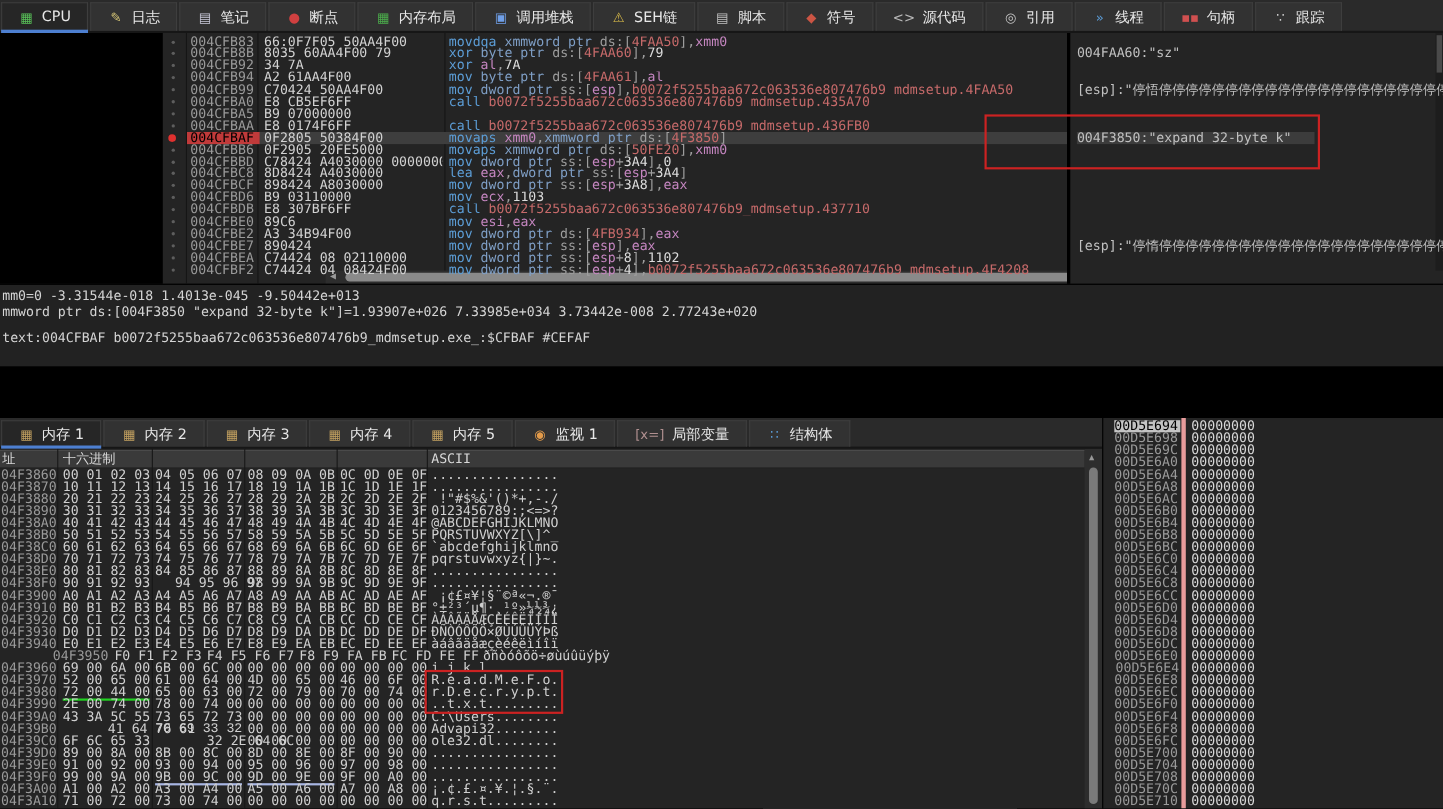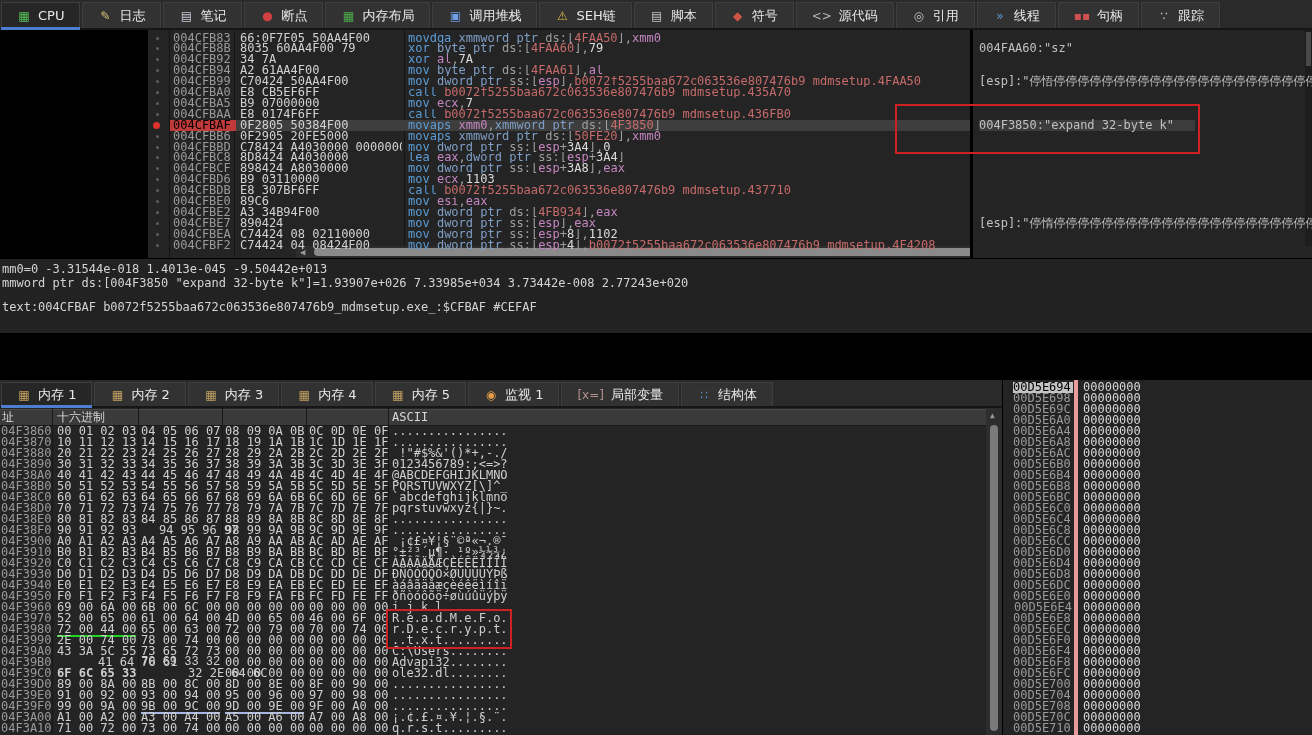--- a/index.html
+++ b/index.html
@@ -145,21 +145,21 @@
     <div class="hscroll">
       <div class="arrow">◀</div>
       <div class="thumb"></div>
     </div>
   <div class="drow" style="top: 2.5px;"><div class="d-dot"></div><div class="d-addr">004CFB83</div><div class="d-bytes">66:0F7F05 <span class="rudl">50AA4F00</span></div><div class="d-instr"><span style="color:#5c9dd6">movdqa</span> <span style="color:#7f9fc6">xmmword</span> <span style="color:#7f9fc6">ptr</span> <span style="color:#9e9e9e">ds</span><span style="color:#9e9e9e">:</span><span style="color:#9e9e9e">[</span><span style="color:#c66a6a">4FAA50</span><span style="color:#9e9e9e">]</span><span style="color:#9e9e9e">,</span><span style="color:#c586c0">xmm0</span></div></div>
       <div class="drow" style="top: 13.4px;"><div class="d-dot"></div><div class="d-addr">004CFB8B</div><div class="d-bytes">8035 <span class="rudl">60AA4F00</span> 79</div><div class="d-instr"><span style="color:#5c9dd6">xor</span> <span style="color:#7f9fc6">byte</span> <span style="color:#7f9fc6">ptr</span> <span style="color:#9e9e9e">ds</span><span style="color:#9e9e9e">:</span><span style="color:#9e9e9e">[</span><span style="color:#c66a6a">4FAA60</span><span style="color:#9e9e9e">]</span><span style="color:#9e9e9e">,</span><span style="color:#dcdcdc">79</span></div></div>
       <div class="drow" style="top: 24.3px;"><div class="d-dot"></div><div class="d-addr">004CFB92</div><div class="d-bytes">34 7A</div><div class="d-instr"><span style="color:#5c9dd6">xor</span> <span style="color:#c586c0">al</span><span style="color:#9e9e9e">,</span><span style="color:#dcdcdc">7A</span></div></div>
       <div class="drow" style="top: 35.2px;"><div class="d-dot"></div><div class="d-addr">004CFB94</div><div class="d-bytes">A2 <span class="rudl">61AA4F00</span></div><div class="d-instr"><span style="color:#5c9dd6">mov</span> <span style="color:#7f9fc6">byte</span> <span style="color:#7f9fc6">ptr</span> <span style="color:#9e9e9e">ds</span><span style="color:#9e9e9e">:</span><span style="color:#9e9e9e">[</span><span style="color:#c66a6a">4FAA61</span><span style="color:#9e9e9e">]</span><span style="color:#9e9e9e">,</span><span style="color:#c586c0">al</span></div></div>
       <div class="drow" style="top: 46.1px;"><div class="d-dot"></div><div class="d-addr">004CFB99</div><div class="d-bytes">C70424 <span class="rudl">50AA4F00</span></div><div class="d-instr"><span style="color:#5c9dd6">mov</span> <span style="color:#7f9fc6">dword</span> <span style="color:#7f9fc6">ptr</span> <span style="color:#9e9e9e">ss</span><span style="color:#9e9e9e">:</span><span style="color:#9e9e9e">[</span><span style="color:#c586c0">esp</span><span style="color:#9e9e9e">]</span><span style="color:#9e9e9e">,</span><span style="color:#c66a6a">b0072f5255baa672c063536e807476b9_mdmsetup.4FAA50</span></div></div>
       <div class="drow" style="top: 57px;"><div class="d-dot"></div><div class="d-addr">004CFBA0</div><div class="d-bytes">E8 CB5EF6FF</div><div class="d-instr"><span style="color:#5c9dd6">call</span> <span style="color:#c66a6a">b0072f5255baa672c063536e807476b9_mdmsetup.435A70</span></div></div>
-      <div class="drow" style="top: 67.9px;"><div class="d-dot"></div><div class="d-addr">004CFBA5</div><div class="d-bytes">B9 07000000</div><div class="d-instr"><span style="color:#5c9dd6">mov</span> <span style="color:#c586c0">ecx</span><span style="color:#9e9e9e">,</span><span style="color:#dcdcdc">7</span></div></div>
+      <div class="drow" style="top: 67.9px;"><div class="d-dot"></div><div class="d-addr">004CFBA5</div><div class="d-bytes">B9 07000000</div></div>
       <div class="drow" style="top: 78.8px;"><div class="d-dot"></div><div class="d-addr">004CFBAA</div><div class="d-bytes">E8 0174F6FF</div><div class="d-instr"><span style="color:#5c9dd6">call</span> <span style="color:#c66a6a">b0072f5255baa672c063536e807476b9_mdmsetup.436FB0</span></div></div>
       <div class="drow" style="top: 89.7px;"><div class="d-band"></div><div class="d-bp"></div><div class="d-addr hl">004CFBAF</div><div class="d-bytes">0F2805 50384F00</div><div class="d-instr"><span style="color:#5c9dd6">movaps</span> <span style="color:#c586c0">xmm0</span><span style="color:#9e9e9e">,</span><span style="color:#7f9fc6">xmmword</span> <span style="color:#7f9fc6">ptr</span> <span style="color:#9e9e9e">ds</span><span style="color:#9e9e9e">:</span><span style="color:#9e9e9e">[</span><span style="color:#c66a6a">4F3850</span><span style="color:#9e9e9e">]</span></div></div>
       <div class="drow" style="top: 100.6px;"><div class="d-dot"></div><div class="d-addr">004CFBB6</div><div class="d-bytes">0F2905 <span class="rudl">20FE5000</span></div><div class="d-instr"><span style="color:#5c9dd6">movaps</span> <span style="color:#7f9fc6">xmmword</span> <span style="color:#7f9fc6">ptr</span> <span style="color:#9e9e9e">ds</span><span style="color:#9e9e9e">:</span><span style="color:#9e9e9e">[</span><span style="color:#c66a6a">50FE20</span><span style="color:#9e9e9e">]</span><span style="color:#9e9e9e">,</span><span style="color:#c586c0">xmm0</span></div></div>
       <div class="drow" style="top: 111.5px;"><div class="d-dot"></div><div class="d-addr">004CFBBD</div><div class="d-bytes">C78424 A4030000 00000000</div><div class="d-instr"><span style="color:#5c9dd6">mov</span> <span style="color:#7f9fc6">dword</span> <span style="color:#7f9fc6">ptr</span> <span style="color:#9e9e9e">ss</span><span style="color:#9e9e9e">:</span><span style="color:#9e9e9e">[</span><span style="color:#c586c0">esp</span><span style="color:#9e9e9e">+</span><span style="color:#dcdcdc">3A4</span><span style="color:#9e9e9e">]</span><span style="color:#9e9e9e">,</span><span style="color:#dcdcdc">0</span></div></div>
       <div class="drow" style="top: 122.4px;"><div class="d-dot"></div><div class="d-addr">004CFBC8</div><div class="d-bytes">8D8424 A4030000</div><div class="d-instr"><span style="color:#5c9dd6">lea</span> <span style="color:#c586c0">eax</span><span style="color:#9e9e9e">,</span><span style="color:#7f9fc6">dword</span> <span style="color:#7f9fc6">ptr</span> <span style="color:#9e9e9e">ss</span><span style="color:#9e9e9e">:</span><span style="color:#9e9e9e">[</span><span style="color:#c586c0">esp</span><span style="color:#9e9e9e">+</span><span style="color:#dcdcdc">3A4</span><span style="color:#9e9e9e">]</span></div></div>
       <div class="drow" style="top: 133.3px;"><div class="d-dot"></div><div class="d-addr">004CFBCF</div><div class="d-bytes">898424 A8030000</div><div class="d-instr"><span style="color:#5c9dd6">mov</span> <span style="color:#7f9fc6">dword</span> <span style="color:#7f9fc6">ptr</span> <span style="color:#9e9e9e">ss</span><span style="color:#9e9e9e">:</span><span style="color:#9e9e9e">[</span><span style="color:#c586c0">esp</span><span style="color:#9e9e9e">+</span><span style="color:#dcdcdc">3A8</span><span style="color:#9e9e9e">]</span><span style="color:#9e9e9e">,</span><span style="color:#c586c0">eax</span></div></div>
       <div class="drow" style="top: 144.2px;"><div class="d-dot"></div><div class="d-addr">004CFBD6</div><div class="d-bytes">B9 03110000</div><div class="d-instr"><span style="color:#5c9dd6">mov</span> <span style="color:#c586c0">ecx</span><span style="color:#9e9e9e">,</span><span style="color:#dcdcdc">1103</span></div></div>
       <div class="drow" style="top: 155.1px;"><div class="d-dot"></div><div class="d-addr">004CFBDB</div><div class="d-bytes">E8 307BF6FF</div><div class="d-instr"><span style="color:#5c9dd6">call</span> <span style="color:#c66a6a">b0072f5255baa672c063536e807476b9_mdmsetup.437710</span></div></div>
       <div class="drow" style="top: 166px;"><div class="d-dot"></div><div class="d-addr">004CFBE0</div><div class="d-bytes">89C6</div><div class="d-instr"><span style="color:#5c9dd6">mov</span> <span style="color:#c586c0">esi</span><span style="color:#9e9e9e">,</span><span style="color:#c586c0">eax</span></div></div>
       <div class="drow" style="top: 176.9px;"><div class="d-dot"></div><div class="d-addr">004CFBE2</div><div class="d-bytes">A3 <span class="rudl">34B94F00</span></div><div class="d-instr"><span style="color:#5c9dd6">mov</span> <span style="color:#7f9fc6">dword</span> <span style="color:#7f9fc6">ptr</span> <span style="color:#9e9e9e">ds</span><span style="color:#9e9e9e">:</span><span style="color:#9e9e9e">[</span><span style="color:#c66a6a">4FB934</span><span style="color:#9e9e9e">]</span><span style="color:#9e9e9e">,</span><span style="color:#c586c0">eax</span></div></div>
@@ -244,28 +244,28 @@
     <div class="mrow" style="top: 73px;"><div class="m-addr">04F38B0</div><div class="m-g" style="left: 57px;">50 51 52 53</div><div class="m-g" style="left: 141px;">54 55 56 57</div><div class="m-g" style="left: 225px;">58 59 5A 5B</div><div class="m-g" style="left: 309px;">5C 5D 5E 5F</div><div class="m-ascii">PQRSTUVWXYZ[\]^_</div></div>
     <div class="mrow" style="top: 84px;"><div class="m-addr">04F38C0</div><div class="m-g" style="left: 57px;">60 61 62 63</div><div class="m-g" style="left: 141px;">64 65 66 67</div><div class="m-g" style="left: 225px;">68 69 6A 6B</div><div class="m-g" style="left: 309px;">6C 6D 6E 6F</div><div class="m-ascii">`abcdefghijklmno</div></div>
     <div class="mrow" style="top: 95px;"><div class="m-addr">04F38D0</div><div class="m-g" style="left: 57px;">70 71 72 73</div><div class="m-g" style="left: 141px;">74 75 76 77</div><div class="m-g" style="left: 225px;">78 79 7A 7B</div><div class="m-g" style="left: 309px;">7C 7D 7E 7F</div><div class="m-ascii">pqrstuvwxyz{|}~.</div></div>
     <div class="mrow" style="top: 106px;"><div class="m-addr">04F38E0</div><div class="m-g" style="left: 57px;">80 81 82 83</div><div class="m-g" style="left: 141px;">84 85 86 87</div><div class="m-g" style="left: 225px;">88 89 8A 8B</div><div class="m-g" style="left: 309px;">8C 8D 8E 8F</div><div class="m-ascii">................</div></div>
     <div class="mrow" style="top: 117px;"><div class="m-addr">04F38F0</div><div class="m-g" style="left: 57px;">90 91 92 93</div><div class="m-g" style="left: 141px; margin-left: 18px;">94 95 96 97</div><div class="m-g" style="left: 225px;">98 99 9A 9B</div><div class="m-g" style="left: 309px;">9C 9D 9E 9F</div><div class="m-ascii">................</div></div>
     <div class="mrow" style="top: 128px;"><div class="m-addr">04F3900</div><div class="m-g" style="left: 57px;">A0 A1 A2 A3</div><div class="m-g" style="left: 141px;">A4 A5 A6 A7</div><div class="m-g" style="left: 225px;">A8 A9 AA AB</div><div class="m-g" style="left: 309px;">AC AD AE AF</div><div class="m-ascii"> ¡¢£¤¥¦§¨©ª«¬.®¯</div></div>
     <div class="mrow" style="top: 139px;"><div class="m-addr">04F3910</div><div class="m-g" style="left: 57px;">B0 B1 B2 B3</div><div class="m-g" style="left: 141px;">B4 B5 B6 B7</div><div class="m-g" style="left: 225px;">B8 B9 BA BB</div><div class="m-g" style="left: 309px;">BC BD BE BF</div><div class="m-ascii">°±²³´µ¶·¸¹º»¼½¾¿</div></div>
     <div class="mrow" style="top: 150px;"><div class="m-addr">04F3920</div><div class="m-g" style="left: 57px;">C0 C1 C2 C3</div><div class="m-g" style="left: 141px;">C4 C5 C6 C7</div><div class="m-g" style="left: 225px;">C8 C9 CA CB</div><div class="m-g" style="left: 309px;">CC CD CE CF</div><div class="m-ascii">ÀÁÂÃÄÅÆÇÈÉÊËÌÍÎÏ</div></div>
     <div class="mrow" style="top: 161px;"><div class="m-addr">04F3930</div><div class="m-g" style="left: 57px;">D0 D1 D2 D3</div><div class="m-g" style="left: 141px;">D4 D5 D6 D7</div><div class="m-g" style="left: 225px; text-align: center;">D8 D9 DA DB</div><div class="m-g" style="left: 309px;">DC DD DE DF</div><div class="m-ascii">ÐÑÒÓÔÕÖ×ØÙÚÛÜÝÞß</div></div>
     <div class="mrow" style="top: 172px;"><div class="m-addr">04F3940</div><div class="m-g" style="left: 57px;">E0 E1 E2 E3</div><div class="m-g" style="left: 141px;">E4 E5 E6 E7</div><div class="m-g" style="left: 225px;">E8 E9 EA EB</div><div class="m-g" style="left: 309px;">EC ED EE EF</div><div class="m-ascii">àáâãäåæçèéêëìíîï</div></div>
-    <div class="mrow" style="top: 183px;"><div class="m-addr">04F3950</div><div class="m-g" style="left: 57px;">F0 F1 F2 F3</div><div class="m-g" style="left: 141px;">F4 F5 F6 F7</div><div class="m-g" style="left: 225px;">F8 F9 FA FB</div><div class="m-g" style="left: 309px;">FC FD FE FF</div><div class="m-ascii">ðñòóôõö÷øùúûüýþÿ</div></div>
+    <div class="mrow" style="top: 183px; margin-left: 47px;"><div class="m-addr">04F3950</div><div class="m-g" style="left: 57px;">F0 F1 F2 F3</div><div class="m-g" style="left: 141px;">F4 F5 F6 F7</div><div class="m-g" style="left: 225px;">F8 F9 FA FB</div><div class="m-g" style="left: 309px;">FC FD FE FF</div><div class="m-ascii">ðñòóôõö÷øùúûüýþÿ</div></div>
     <div class="mrow" style="top: 194px;"><div class="m-addr">04F3960</div><div class="m-g" style="left: 57px;">69 00 6A 00</div><div class="m-g" style="left: 141px;">6B 00 6C 00</div><div class="m-g" style="left: 225px;">00 00 00 00</div><div class="m-g" style="left: 309px;">00 00 00 00</div><div class="m-ascii">i.j.k.l.........</div></div>
     <div class="mrow" style="top: 205px;"><div class="m-addr">04F3970</div><div class="m-g" style="left: 57px;">52 00 65 00</div><div class="m-g" style="left: 141px;">61 00 64 00</div><div class="m-g" style="left: 225px;">4D 00 65 00</div><div class="m-g" style="left: 309px;">46 00 6F 00</div><div class="m-ascii">R.e.a.d.M.e.F.o.</div></div>
     <div class="mrow" style="top: 216px;"><div class="m-addr">04F3980</div><div class="m-g ug-green" style="left: 57px;">72 00 44 00</div><div class="m-g" style="left: 141px;">65 00 63 00</div><div class="m-g" style="left: 225px;">72 00 79 00</div><div class="m-g" style="left: 309px;">70 00 74 00</div><div class="m-ascii">r.D.e.c.r.y.p.t.</div></div>
     <div class="mrow" style="top: 227px;"><div class="m-addr">04F3990</div><div class="m-g" style="left: 57px;">2E 00 74 00</div><div class="m-g" style="left: 141px;">78 00 74 00</div><div class="m-g" style="left: 225px;">00 00 00 00</div><div class="m-g" style="left: 309px;">00 00 00 00</div><div class="m-ascii">..t.x.t.........</div></div>
     <div class="mrow" style="top: 238px;"><div class="m-addr">04F39A0</div><div class="m-g" style="left: 57px;">43 3A 5C 55</div><div class="m-g" style="left: 141px;">73 65 72 73</div><div class="m-g" style="left: 225px;">00 00 00 00</div><div class="m-g" style="left: 309px;">00 00 00 00</div><div class="m-ascii">C:\Users........</div></div>
     <div class="mrow" style="top: 249px;"><div class="m-addr">04F39B0</div><div class="m-g" style="left: 57px; margin-left: 41px;">41 64 76 61</div><div class="m-g" style="left: 141px; font-family: Liberation Mono, monospace;">70 69 33 32</div><div class="m-g" style="left: 225px;">00 00 00 00</div><div class="m-g" style="left: 309px;">00 00 00 00</div><div class="m-ascii">Advapi32........</div></div>
-    <div class="mrow" style="top: 260px;"><div class="m-addr">04F39C0</div><div class="m-g" style="left: 57px; font-weight: bold;">6F 6C 65 33</div><div class="m-g" style="left: 141px; margin-left: 47px;">32 2E 64 6C</div><div class="m-g" style="left: 225px;">00 00 00 00</div><div class="m-g" style="left: 309px;">00 00 00 00</div><div class="m-ascii">ole32.dl........</div></div>
+    <div class="mrow" style="top: 260px;"><div class="m-addr">04F39C0</div><div class="m-g" style="left: 57px;">6F 6C 65 33</div><div class="m-g" style="left: 141px; margin-left: 47px;">32 2E 64 6C</div><div class="m-g" style="left: 225px;">00 00 00 00</div><div class="m-g" style="left: 309px;">00 00 00 00</div><div class="m-ascii">ole32.dl........</div></div>
     <div class="mrow" style="top: 271px;"><div class="m-addr">04F39D0</div><div class="m-g" style="left: 57px;">89 00 8A 00</div><div class="m-g" style="left: 141px;">8B 00 8C 00</div><div class="m-g" style="left: 225px;">8D 00 8E 00</div><div class="m-g" style="left: 309px;">8F 00 90 00</div><div class="m-ascii">................</div></div>
     <div class="mrow" style="top: 282px;"><div class="m-addr">04F39E0</div><div class="m-g" style="left: 57px;">91 00 92 00</div><div class="m-g" style="left: 141px;">93 00 94 00</div><div class="m-g" style="left: 225px;">95 00 96 00</div><div class="m-g" style="left: 309px;">97 00 98 00</div><div class="m-ascii">................</div></div>
     <div class="mrow" style="top: 293px;"><div class="m-addr">04F39F0</div><div class="m-g" style="left: 57px;">99 00 9A 00</div><div class="m-g ug-lav" style="left: 141px;">9B 00 9C 00</div><div class="m-g ug-lav" style="left: 225px;">9D 00 9E 00</div><div class="m-g" style="left: 309px;">9F 00 A0 00</div><div class="m-ascii">................</div></div>
     <div class="mrow" style="top: 304px;"><div class="m-addr">04F3A00</div><div class="m-g" style="left: 57px;">A1 00 A2 00</div><div class="m-g" style="left: 141px;">A3 00 A4 00</div><div class="m-g" style="left: 225px;">A5 00 A6 00</div><div class="m-g" style="left: 309px;">A7 00 A8 00</div><div class="m-ascii">¡.¢.£.¤.¥.¦.§.¨.</div></div>
     <div class="mrow" style="top: 315px;"><div class="m-addr">04F3A10</div><div class="m-g" style="left: 57px;">71 00 72 00</div><div class="m-g" style="left: 141px;">73 00 74 00</div><div class="m-g" style="left: 225px;">00 00 00 00</div><div class="m-g" style="left: 309px;">00 00 00 00</div><div class="m-ascii">q.r.s.t.........</div></div>
   </div>
 
 <div class="stack" id="stack">
   <div class="s-bar"></div>
 <div class="srow" style="top: 2px;"><div class="s-addr sel">00D5E694</div><div class="s-val">00000000</div></div>

